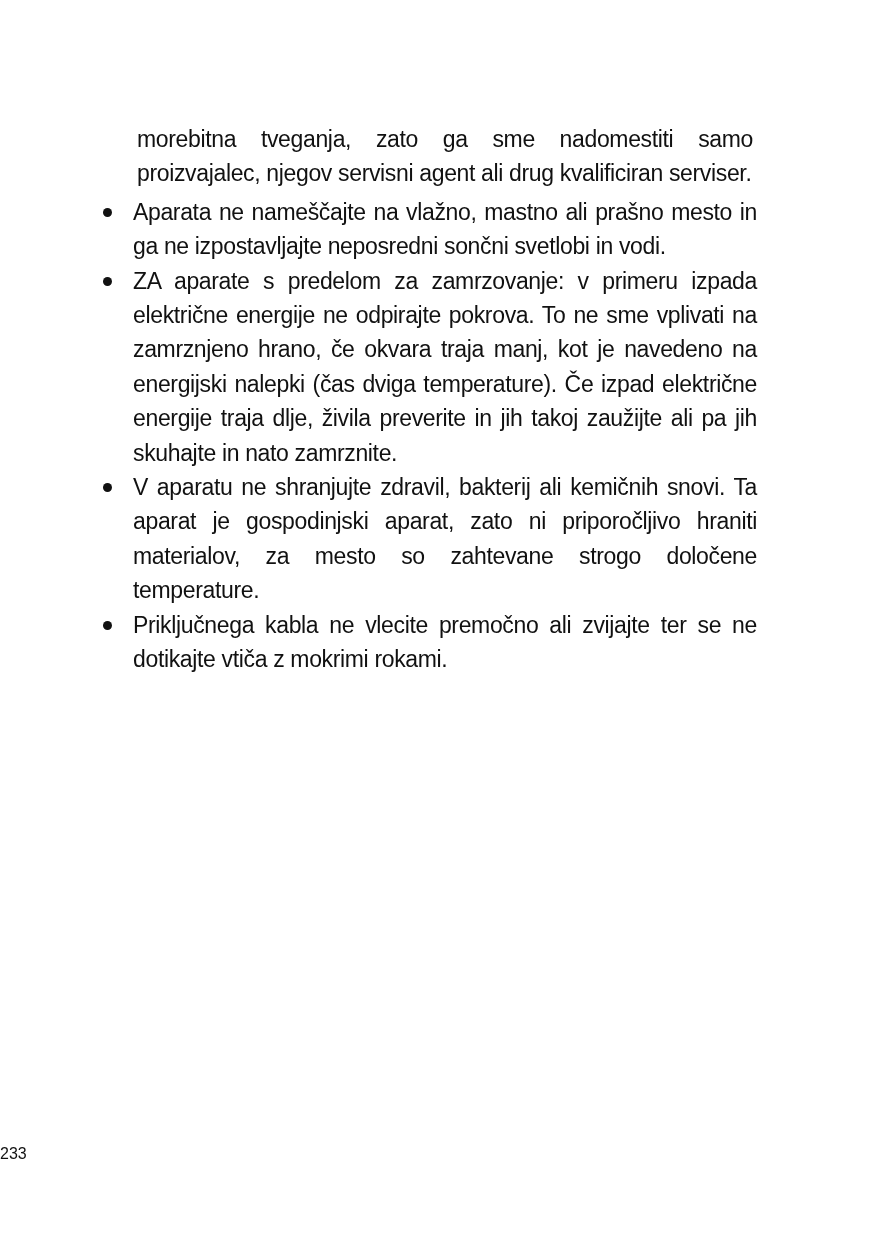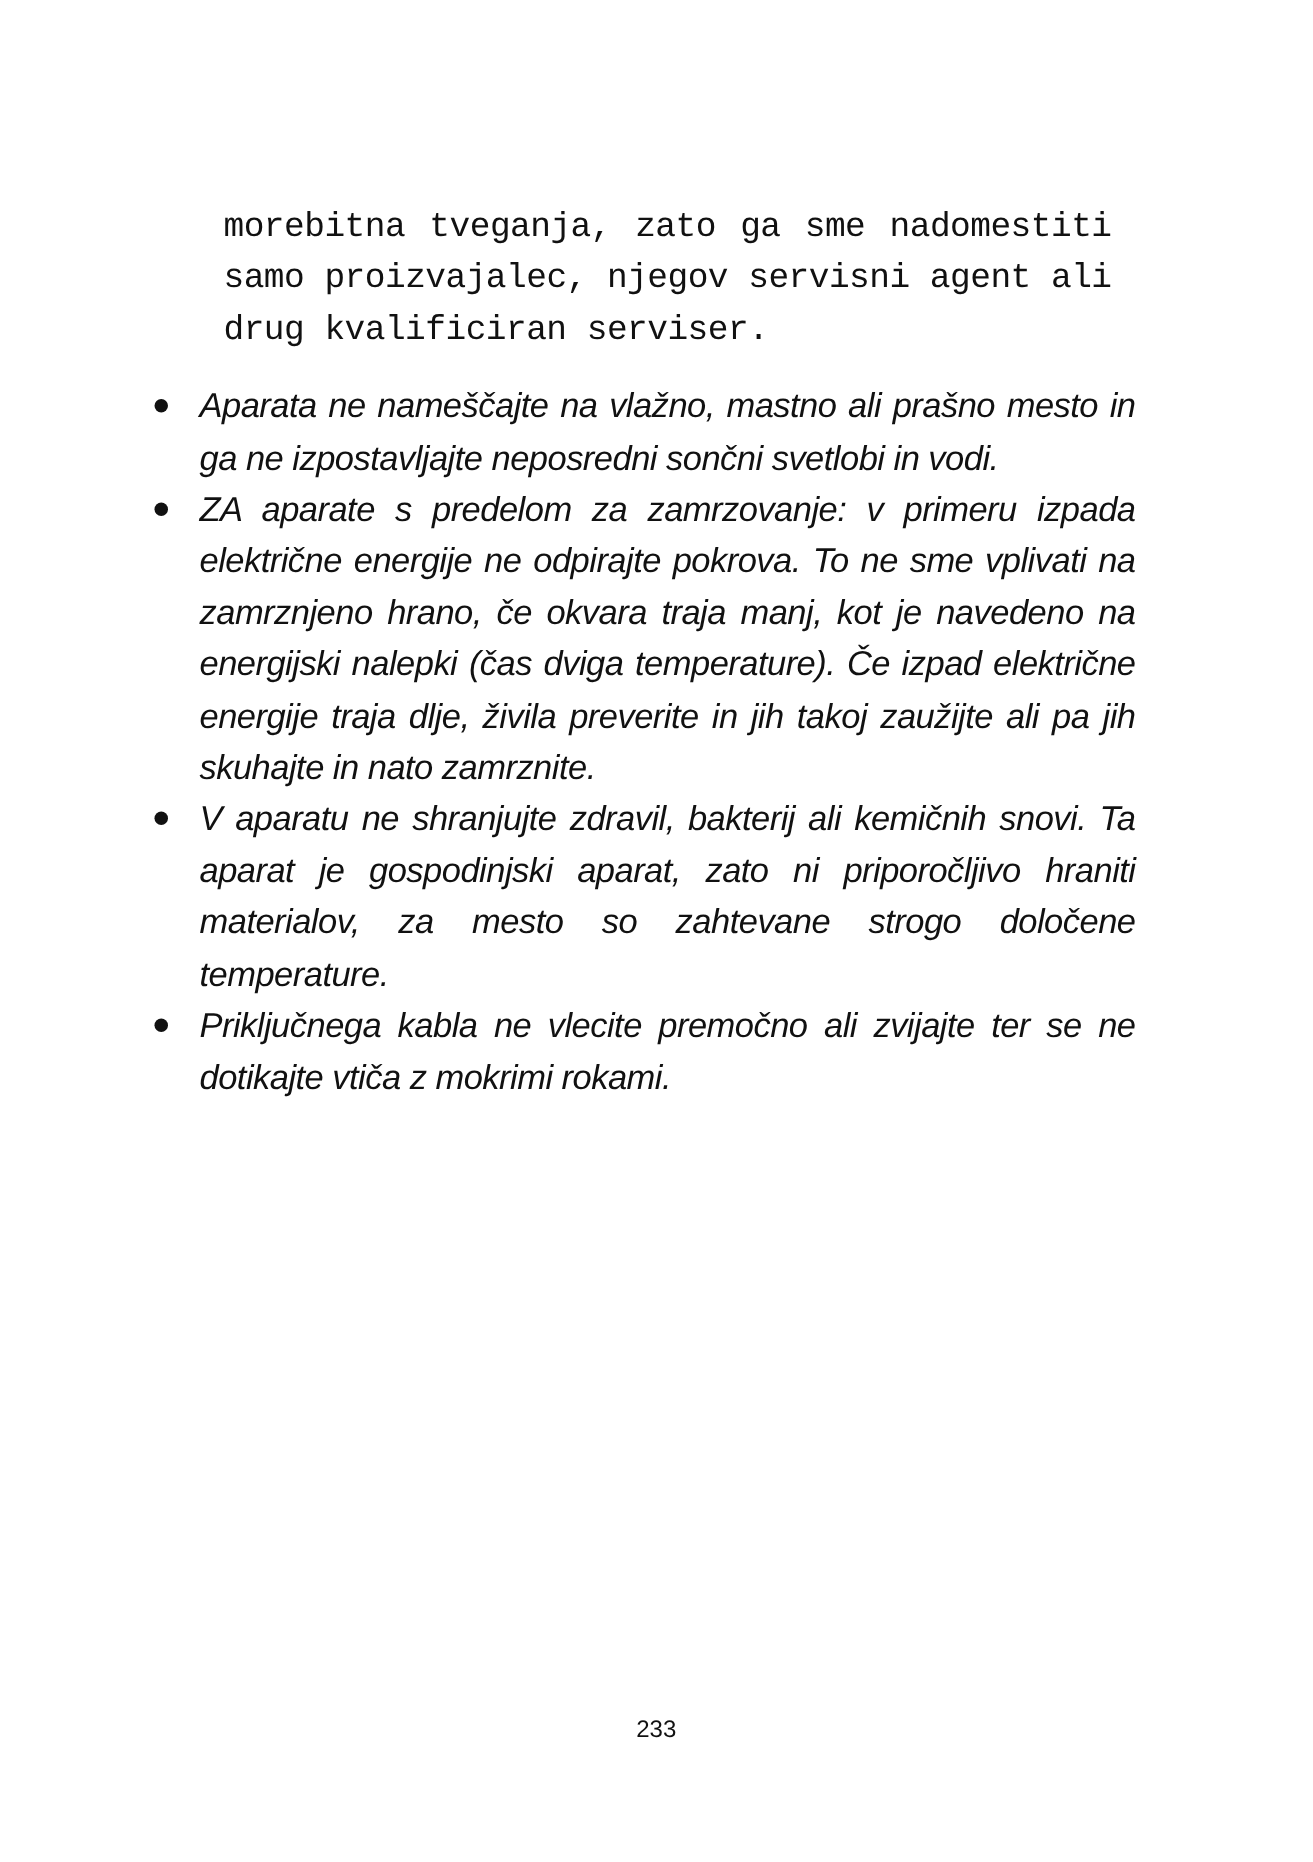--- a/index.html
+++ b/index.html
@@ -18,31 +18,29 @@
     .page-content {
       position: absolute;
       left: 133px;
       top: 118px;
       width: 624px;
       font-size: 23px;
       line-height: 34.4px;
       letter-spacing: -0.35px;
     }
     .para {
-      margin: 16px;
+      margin: 4px;
       text-align: justify;
       text-align-last: left;
       hyphens: none;
-      font-family: Liberation Mono, monospace;
     }
     ul.bullets {
       list-style: none;
       margin: 0;
       padding: 0;
-      font-style: italic;
     }
     ul.bullets li {
       position: relative;
       margin: 0;
       padding: 0;
       text-align: justify;
       text-align-last: left;
     }
     .bullet-dot {
       position: absolute;
@@ -51,21 +49,21 @@
       width: 9px;
       height: 9px;
       border-radius: 50%;
       background: #111111;
     }
     .page-number {
       position: absolute;
       left: 0;
       width: 875px;
       top: 1145px;
-      text-align: center;
+      text-align: left;
       font-size: 16px;
       color: #111111;
     }
   </style>
 </head>
 <body>
 
 <div class="page-content">
   <p class="para">morebitna tveganja, zato ga sme nadomestiti samo proizvajalec, njegov servisni agent ali drug kvalificiran serviser.</p>
   <ul class="bullets">

